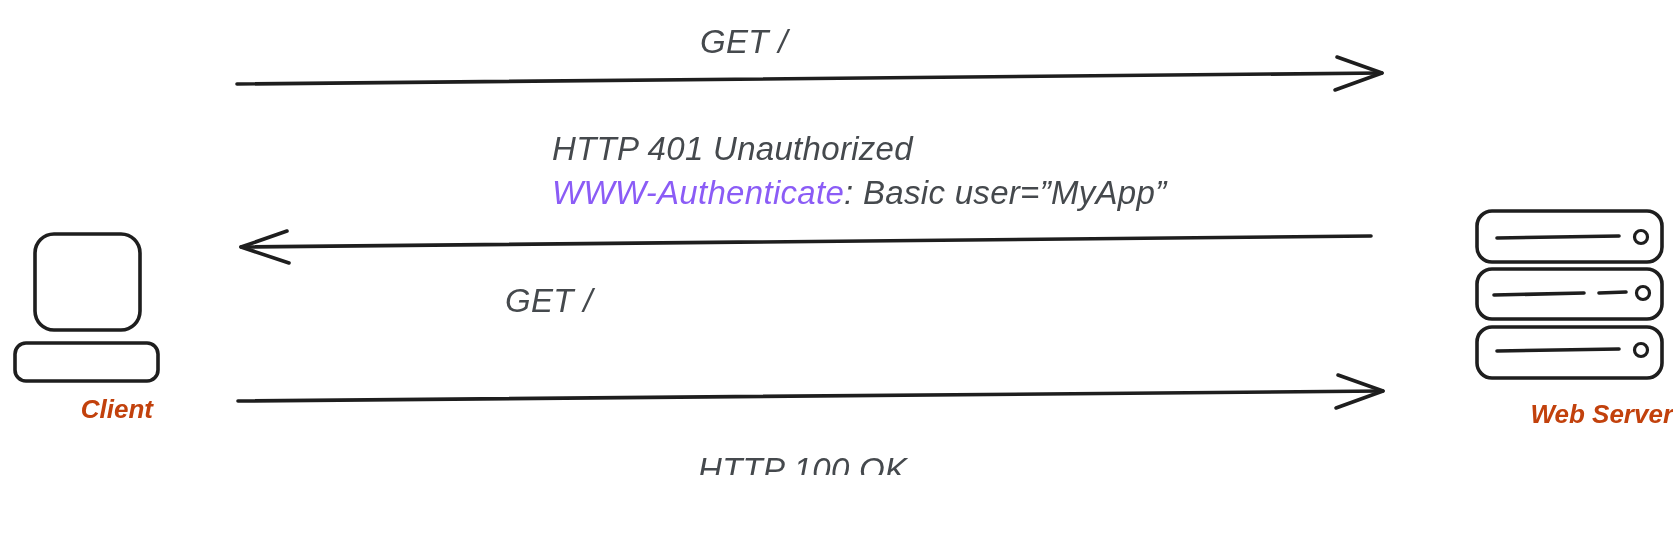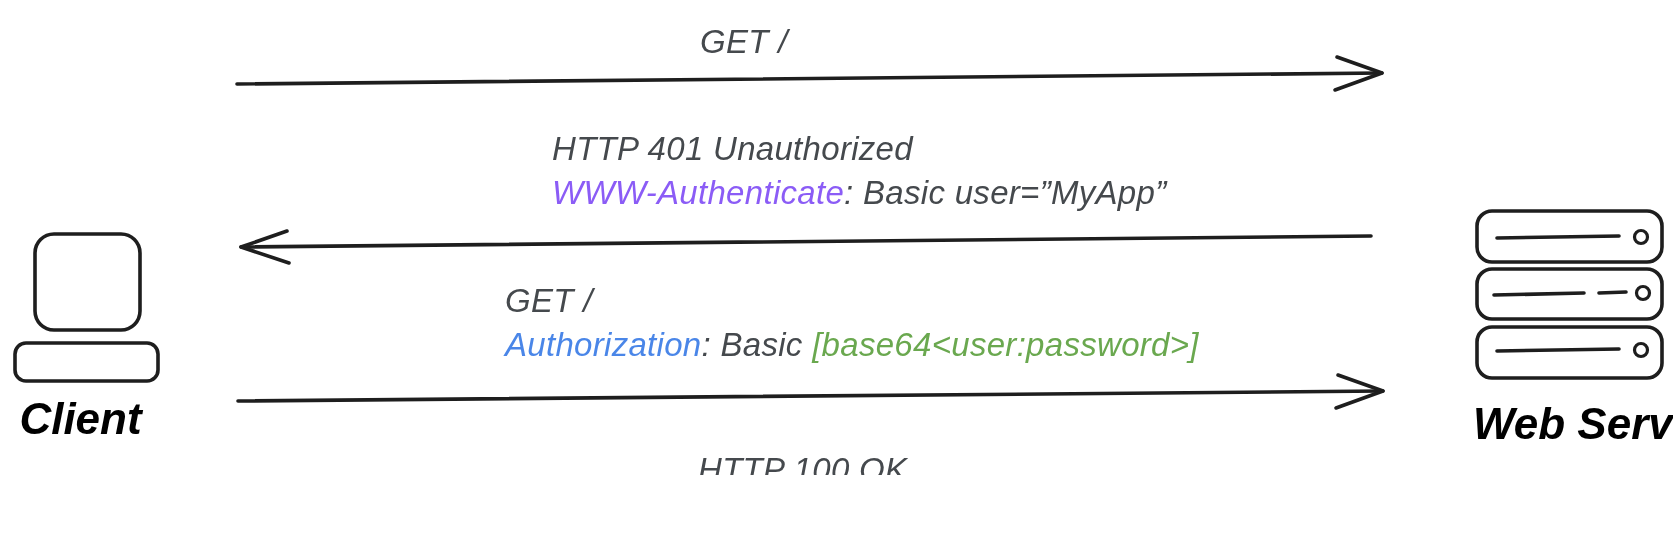--- a/index.html
+++ b/index.html
@@ -13,22 +13,22 @@
     color:#45494d;white-space:nowrap;letter-spacing:.3px;
   }
   .m1{left:700px;top:20px;}
   .m2{left:516px;top:127px;margin-left:36px;}
   .m3{left:505px;top:279px;}
   .m4{left:698px;top:448px;}
   .hdr-red{color:#8b5cf6;}
   .hdr-blue{color:#4a86e8;}
   .val-green{color:#6aa84f;}
   .actor-label{
-    position:absolute;font-style:italic;font-weight:bold;font-size:44px;
-    color:#000000;text-align:center;white-space:nowrap;
+    position:absolute;font-style:italic;font-weight:bold;font-size:26px;
+    color:#c2410c;text-align:right;white-space:nowrap;
   }
   .client-label{left:8px;top:394px;width:145px;}
   .server-label{left:1473px;top:399px;width:200px;}
 </style>
 </head>
 <body>
 
 <div class="canvas">
 
   <svg class="layer" width="1673" height="545" viewBox="0 0 1673 545">
@@ -84,23 +84,20 @@
     </div>
     <div>
       <span class="hdr-red">WWW-Authenticate</span><span>: Basic user=”MyApp”</span>
     </div>
   </div>
 
   <div class="msg m3">
     <div>
       <span>GET /</span>
     </div>
-    <div>
-      <span class="hdr-blue">Authorization</span><span>: Basic </span><span class="val-green">[base64&lt;user:password&gt;]</span>
-    </div>
   </div>
 
   <div class="msg m4">
     <span>HTTP 100 OK</span>
   </div>
 
   <div class="actor-label client-label">Client</div>
   <div class="actor-label server-label">Web Server</div>
 
 </div>

